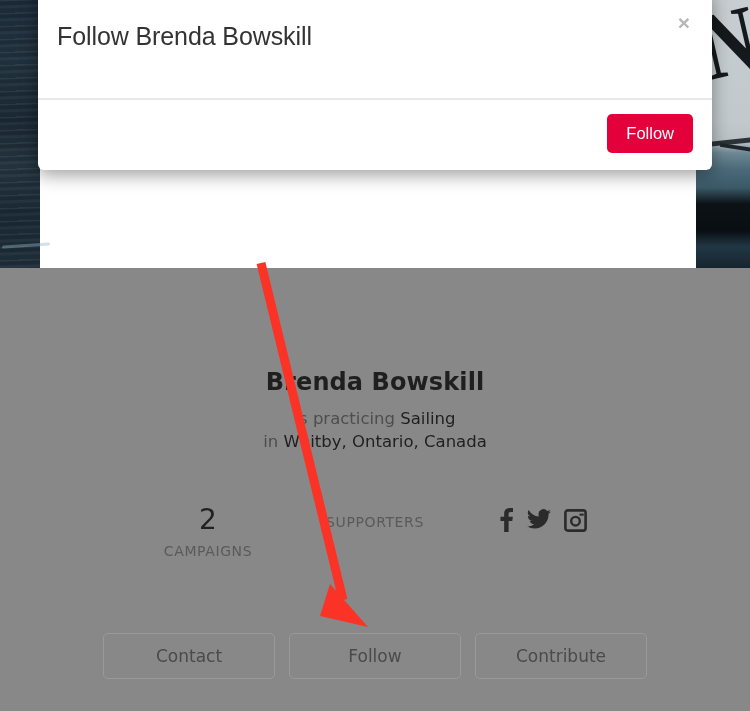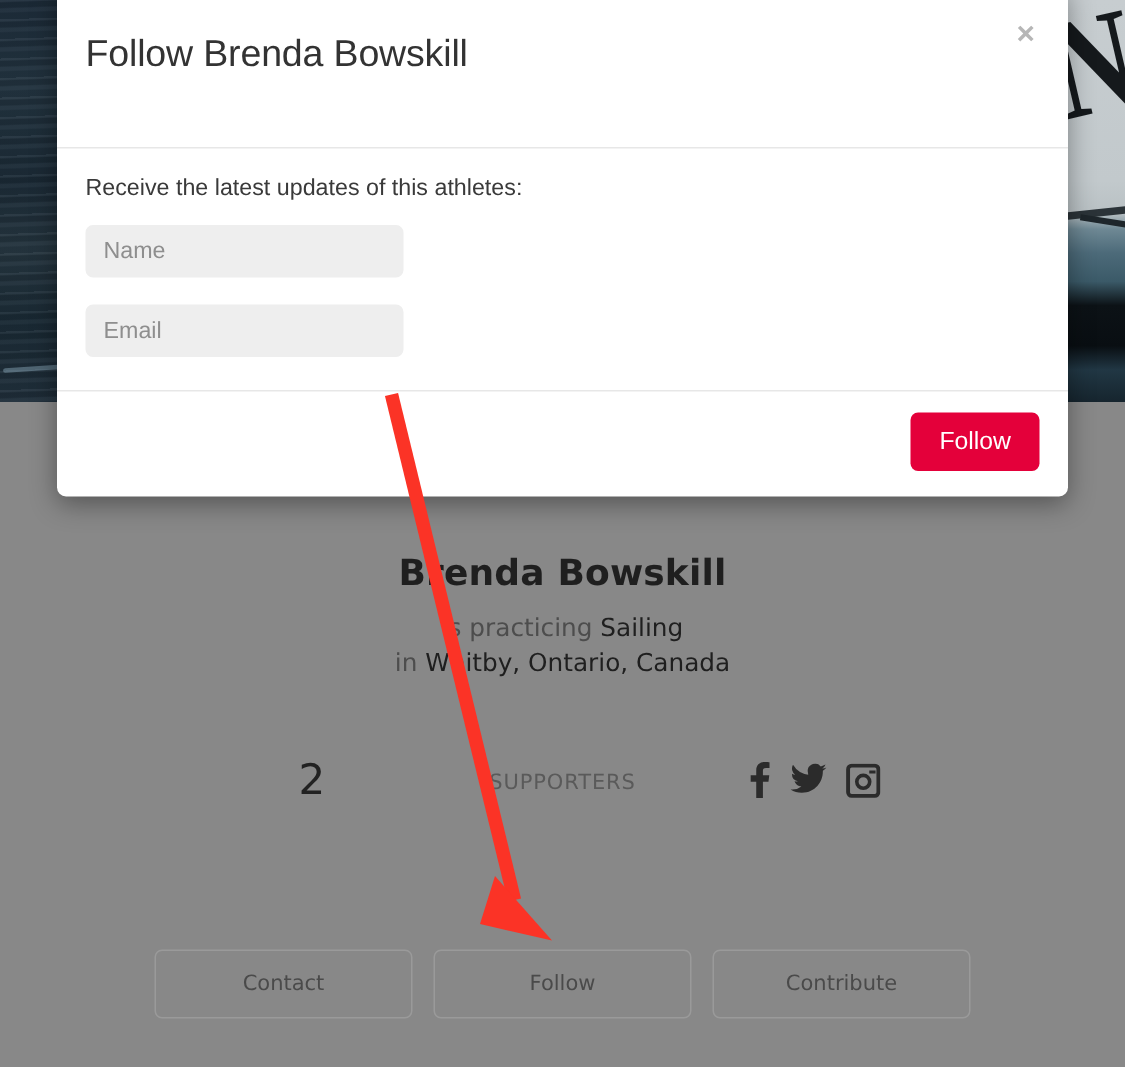--- a/index.html
+++ b/index.html
@@ -258,21 +258,21 @@
     gap: 14px;
     z-index: 10;
   }
   .action-btn {
     width: 172px;
     height: 46px;
     border: 1px solid #9a9a9a;
     border-radius: 5px;
     background: transparent;
     color: #4a4a4a;
-    font-size: 14px;
+    font-size: 17px;
     font-family: "DejaVu Sans", sans-serif;
     cursor: pointer;
     line-height: 44px;
     padding: 0;
     text-align: center;
   }
 
   
   .arrow-layer {
     position: absolute;
@@ -307,20 +307,21 @@
       <span>is practicing </span><b>Sailing</b>
     </div>
     <div class="profile-line second">
       <span>in </span><b>Whitby, Ontario, Canada</b>
     </div>
   </div>
 
   <div class="stats">
     <div class="stat">
       <div class="stat-value">2</div>
+      <div class="stat-label">CAMPAIGNS</div>
     </div>
     <div class="stat">
       <div class="stat-label">SUPPORTERS</div>
     </div>
     <div class="stat">
       <div class="social-icons">
         <a href="#" aria-label="facebook">
           <svg width="16" height="24" viewBox="0 0 16 24">
               <path fill="#2b2b2b" d="M10.6 24V13.1h3.7l.55-4.3h-4.25V6.06c0-1.24.35-2.09 2.13-2.09h2.27V.17C14.6.12 13.25 0 11.68 0 8.4 0 6.16 2 6.16 5.67V8.8H2.45v4.3h3.71V24z"></path>
             </svg>
@@ -345,25 +346,20 @@
     <button class="action-btn">Contact</button>
     <button class="action-btn">Follow</button>
     <button class="action-btn">Contribute</button>
   </div>
 
   <div class="modal">
     <div class="modal-header">
       <div class="modal-title">Follow Brenda Bowskill</div>
       <button class="modal-close">×</button>
     </div>
-    <div class="modal-body">
-      <label class="form-label">Receive the latest updates of this athletes:</label>
-      <input class="field" type="text" placeholder="Name" style="">
-      <input class="field" type="text" placeholder="Email" style="">
-    </div>
     <div class="modal-footer">
       <button class="btn-follow-primary">Follow</button>
     </div>
   </div>
 
   <svg class="arrow-layer" viewBox="0 0 750 711">
     <line x1="261" y1="263" x2="343" y2="600" stroke="#fb3326" stroke-width="9" stroke-linecap="butt"></line>
     <polygon points="330,584 368,627 320,616" fill="#fb3326"></polygon>
   </svg>
 

